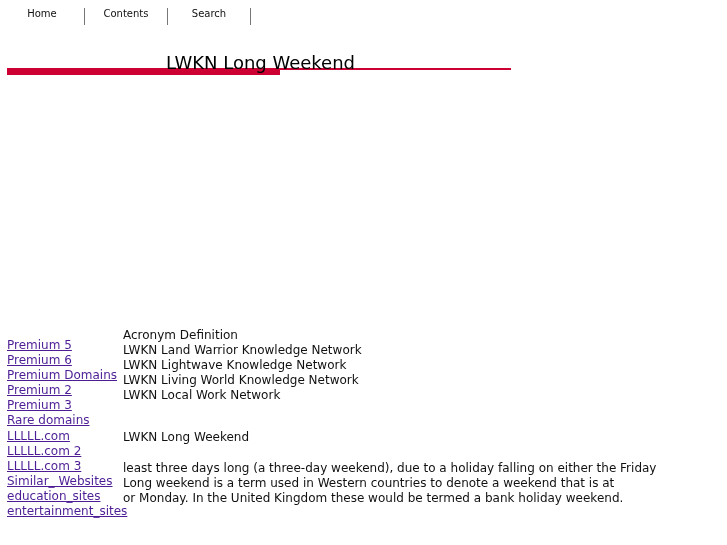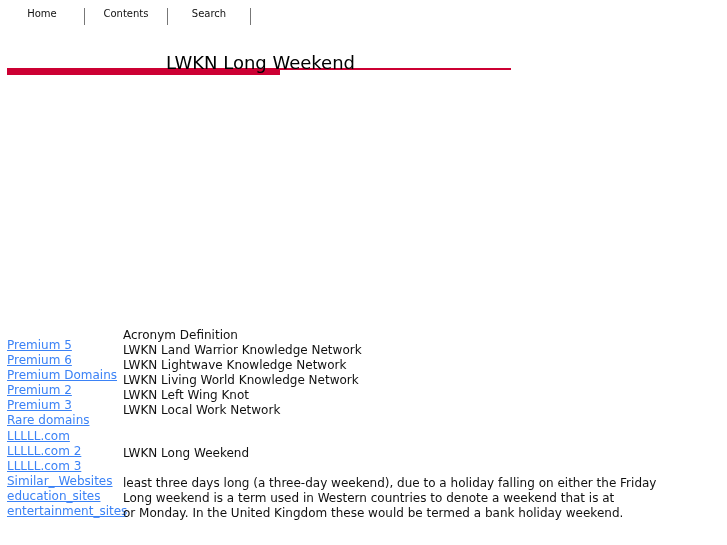--- a/index.html
+++ b/index.html
@@ -5,21 +5,21 @@
   html, body { margin: 0; padding: 0; background: #ffffff; }
   body { width: 727px; height: 545px; overflow: hidden; position: relative; font-family: "DejaVu Sans", sans-serif; color: #111; }
   .topnav { position: absolute; left: 0; top: 8px; height: 18px; display: flex; align-items: flex-start; }
   .topnav .item { font-size: 10px; color: #111; text-decoration: none; text-align: center; }
   .topnav .sep { width: 1px; height: 17px; background: #777; }
   .title-wrap { position: absolute; left: 7px; top: 52px; width: 504px; height: 25px; }
   .thin-line { position: absolute; left: 0; top: 16px; width: 504px; height: 2px; background: #cc0033; }
   .thick-line { position: absolute; left: 0; top: 16px; width: 273px; height: 7px; background: #cc0033; }
   .title { position: absolute; left: 159px; top: 0; font-size: 18px; color: #000; white-space: nowrap; line-height: 22px; }
   .sidebar { position: absolute; left: 7px; top: 338px; width: 120px; }
-  .sidebar a { display: block; font-size: 12px; line-height: 15.1px; color: #3b82f6; text-decoration: underline; white-space: nowrap; }
+  .sidebar a { display: block; font-size: 12px; line-height: 15.1px; color: #4c1d95; text-decoration: underline; white-space: nowrap; }
   .main { position: absolute; left: 123px; top: 328px; width: 510px; font-size: 12px; line-height: 15.1px; color: #111; }
   .main .row { white-space: nowrap; }
   .main .gap { height: 27px; }
   .main .gap2 { height: 15px; }
 </style>
 </head>
 <body>
 
 <nav class="topnav">
   <a class="item" style="width:84px">Home</a>
@@ -49,21 +49,20 @@
   <a>Similar_ Websites</a>
   <a>education_sites</a>
   <a>entertainment_sites</a>
 </div>
 
 <div class="main">
   <div class="row">Acronym Definition</div>
   <div class="row">LWKN Land Warrior Knowledge Network</div>
   <div class="row">LWKN Lightwave Knowledge Network</div>
   <div class="row">LWKN Living World Knowledge Network</div>
-  <div class="row">LWKN Left Wing Knot</div>
   <div class="row">LWKN Local Work Network</div>
   <div class="gap"></div>
   <div class="row">LWKN Long Weekend</div>
   <div class="gap2"></div>
   <div class="row">least three days long (a three-day weekend), due to a holiday falling on either the Friday</div>
   <div class="row">Long weekend is a term used in Western countries to denote a weekend that is at</div>
   <div class="row">or Monday. In the United Kingdom these would be termed a bank holiday weekend.</div>
 </div>
 
 </body></html>

